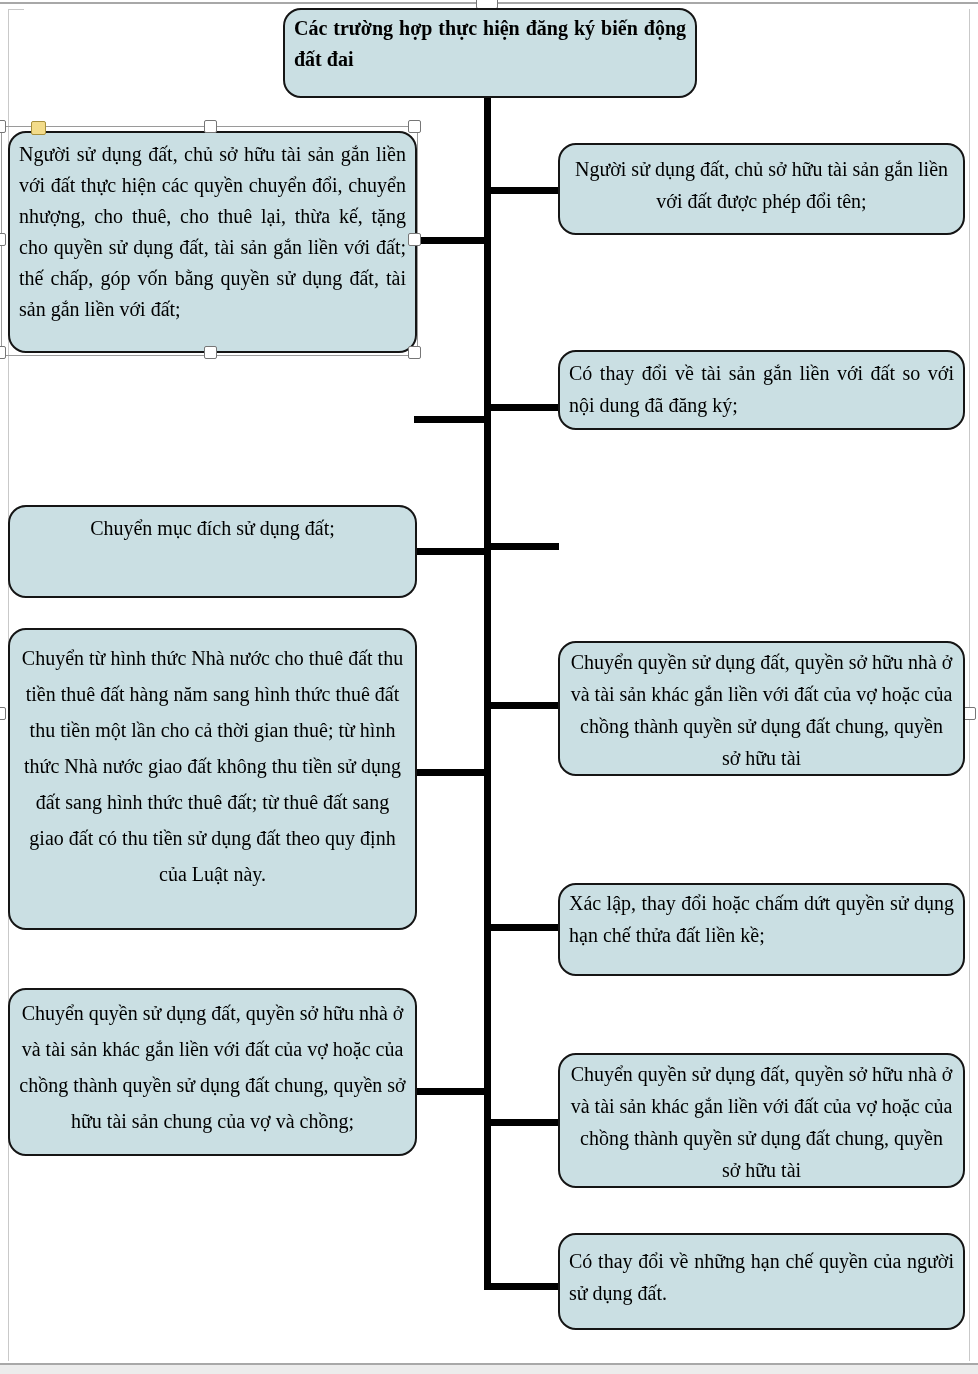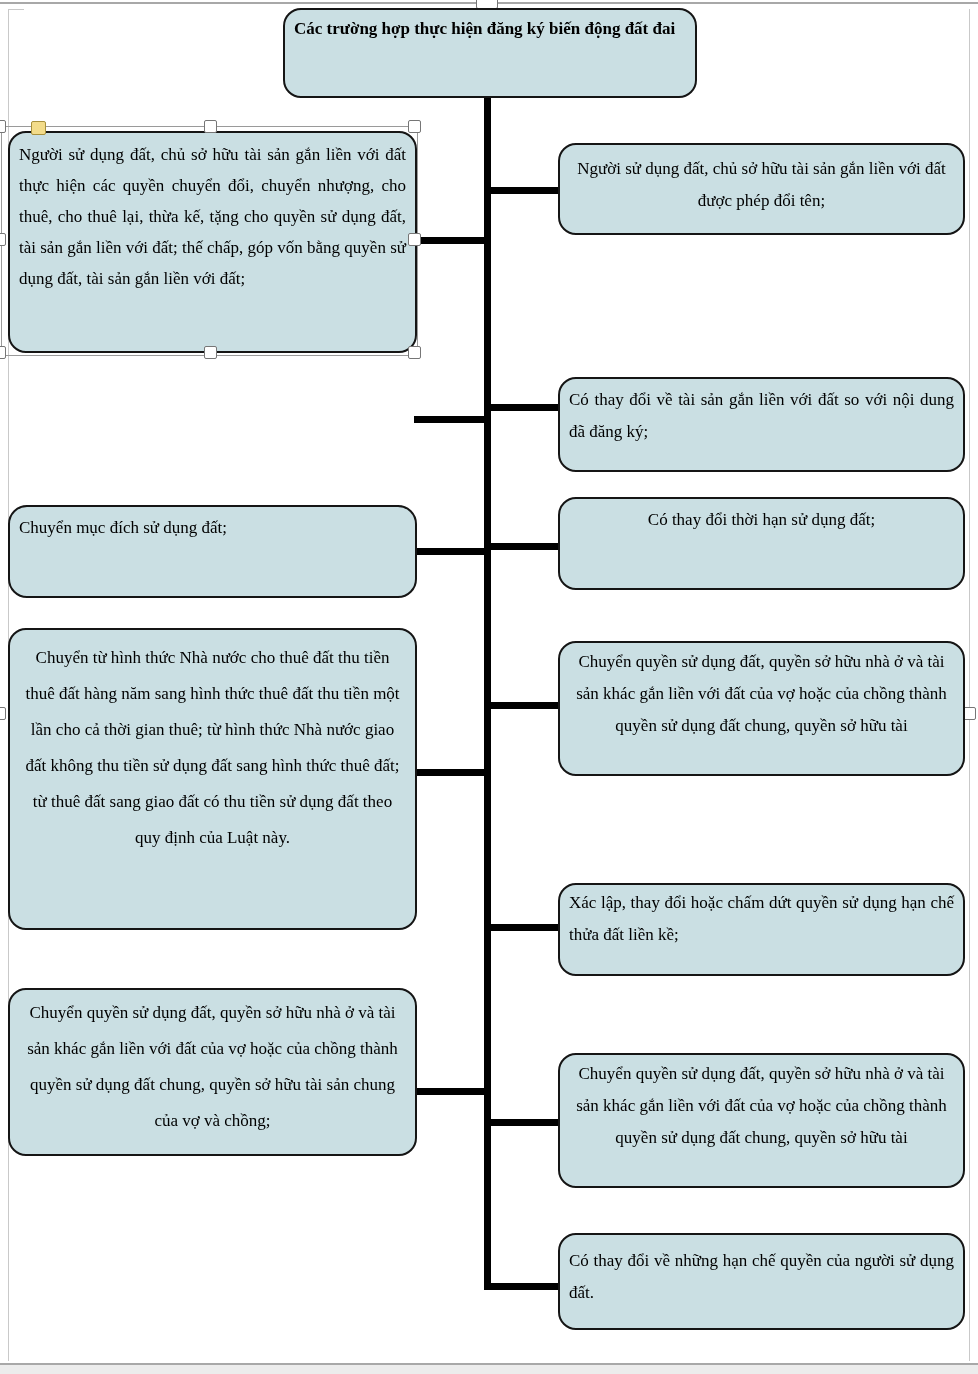--- a/index.html
+++ b/index.html
@@ -13,27 +13,27 @@
   .bottom-strip{position:absolute;left:0;top:1365px;width:978px;height:9px;background:#ececec;}
   
   .trunk{position:absolute;left:484px;top:96px;width:7px;height:1194px;background:var(--connector,#000);}
   .conn{position:absolute;height:7px;background:var(--connector,#000);}
   .conn.l{left:414px;width:73px;}
   .conn.r{left:487px;width:72px;}
   
   .node{
     position:absolute;background:var(--node-fill,#cadfe3);
     border:2px solid var(--node-border,#151515);border-radius:18px;
-    box-sizing:border-box;font-size:17px;line-height:32px;padding:2px 9px;
+    box-sizing:border-box;font-size:20px;line-height:32px;padding:2px 9px;
     overflow:hidden;
   }
   .node.bold{font-weight:bold;}
   .ta-j{text-align:justify;}
   .ta-c{text-align:center;}
-  .ta-l{text-align:left;border-radius:19px;}
+  .ta-l{text-align:center;}
   .lh31{line-height:31px;}
   .lh33{line-height:36px;}
   .lh32{line-height:32px;}
   
   .ln{left:8px;width:409px;}
   
   .rn{left:558px;width:407px;}
   
   .sel-rect{position:absolute;left:1px;top:126px;width:415px;height:228px;border:1px solid #9a9a9a;pointer-events:none;}
   .handle{position:absolute;width:13px;height:13px;background:var(--handle-fill,#fff);border:1px solid #767676;border-radius:2px;box-sizing:border-box;}
@@ -83,25 +83,22 @@
   <div class="node ln ta-c lh33" style="top:628px;height:302px;padding-top:10px;">
     <span>Chuyển từ hình thức Nhà nước cho thuê đất thu tiền thuê đất hàng năm sang hình thức thuê đất thu tiền một lần cho cả thời gian thuê; từ hình thức Nhà nước giao đất không thu tiền sử dụng đất sang hình thức thuê đất; từ thuê đất sang giao đất có thu tiền sử dụng đất theo quy định của Luật này.</span>
   </div>
   <div class="node ln ta-c lh33" style="top:988px;height:168px;padding-top:5px;">
     <span>Chuyển quyền sử dụng đất, quyền sở hữu nhà ở và tài sản khác gắn liền với đất của vợ hoặc của chồng thành quyền sử dụng đất chung, quyền sở hữu tài sản chung của vợ và chồng;</span>
   </div>
 
   <div class="node rn ta-c lh32" style="top:143px;height:92px;padding-top:8px;">
     <span>Người sử dụng đất, chủ sở hữu tài sản gắn liền với đất được phép đổi tên;</span>
   </div>
-  <div class="node rn ta-j lh32" style="top:377px;height:95px;padding-top:5px;">
+  <div class="node rn ta-j lh32" style="top:350px;height:80px;padding-top:5px;">
     <span>Có thay đổi về tài sản gắn liền với đất so với nội dung đã đăng ký;</span>
-  </div>
-  <div class="node rn ta-c lh32" style="top:497px;height:93px;padding-top:5px;">
-    <span>Có thay đổi thời hạn sử dụng đất;</span>
   </div>
   <div class="node rn ta-c lh32" style="top:641px;height:135px;padding-top:3px;">
     <span>Chuyển quyền sử dụng đất, quyền sở hữu nhà ở và tài sản khác gắn liền với đất của vợ hoặc của chồng thành quyền sử dụng đất chung, quyền sở hữu tài</span>
   </div>
   <div class="node rn ta-j lh32" style="top:883px;height:93px;">
     <span>Xác lập, thay đổi hoặc chấm dứt quyền sử dụng hạn chế thửa đất liền kề;</span>
   </div>
   <div class="node rn ta-c lh32" style="top:1053px;height:135px;padding-top:3px;">
     <span>Chuyển quyền sử dụng đất, quyền sở hữu nhà ở và tài sản khác gắn liền với đất của vợ hoặc của chồng thành quyền sử dụng đất chung, quyền sở hữu tài</span>
   </div>

